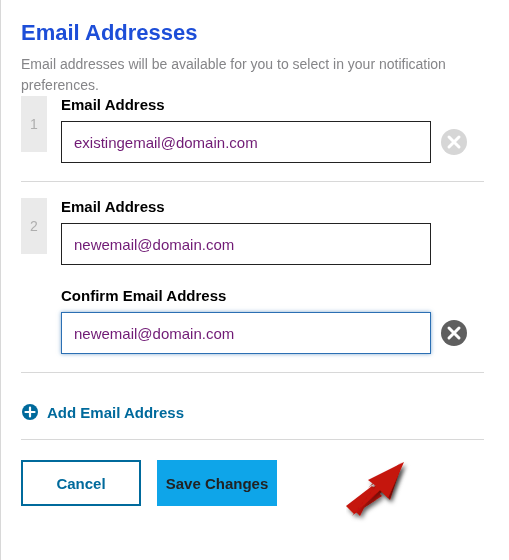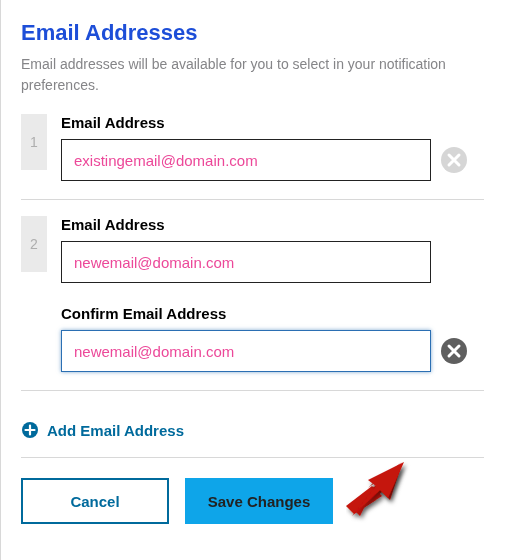--- a/index.html
+++ b/index.html
@@ -22,21 +22,20 @@
     .page-title {
       color: #1d4ed8;
       font-size: 22px;
       font-weight: 700;
       margin-bottom: 8px;
     }
     .page-desc {
       color: #858588;
       font-size: 14px;
       line-height: 1.5;
-      margin-bottom: 18px;
     }
     .email-block {
       display: flex;
       align-items: flex-start;
       gap: 14px;
       padding-bottom: 18px;
     }
     .divider {
       border: none;
       border-top: 1px solid #d8d8d8;
@@ -68,21 +67,21 @@
       align-items: center;
       gap: 10px;
     }
     .text-input {
       width: 100%;
       max-width: 370px;
       height: 42px;
       border: 1px solid #222;
       padding: 0 12px;
       font-size: 15px;
-      color: #ec4899;
+      color: #701a75;
       outline: none;
       font-family: inherit;
     }
     .text-input.focused {
       border: 1px solid #2b6fb3;
       box-shadow: 0 0 4px rgba(43,111,179,0.6);
     }
     .delete-icon {
       width: 26px;
       height: 26px;
@@ -117,21 +116,21 @@
       text-decoration: none;
       cursor: pointer;
     }
     .button-row {
       display: flex;
       gap: 16px;
       padding-top: 4px;
     }
     .btn {
       height: 46px;
-      width: 148px;
+      width: 120px;
       font-size: 15px;
       font-weight: 700;
       display: flex;
       align-items: center;
       justify-content: center;
       cursor: pointer;
       border: none;
       font-family: inherit;
     }
     .btn-cancel {

